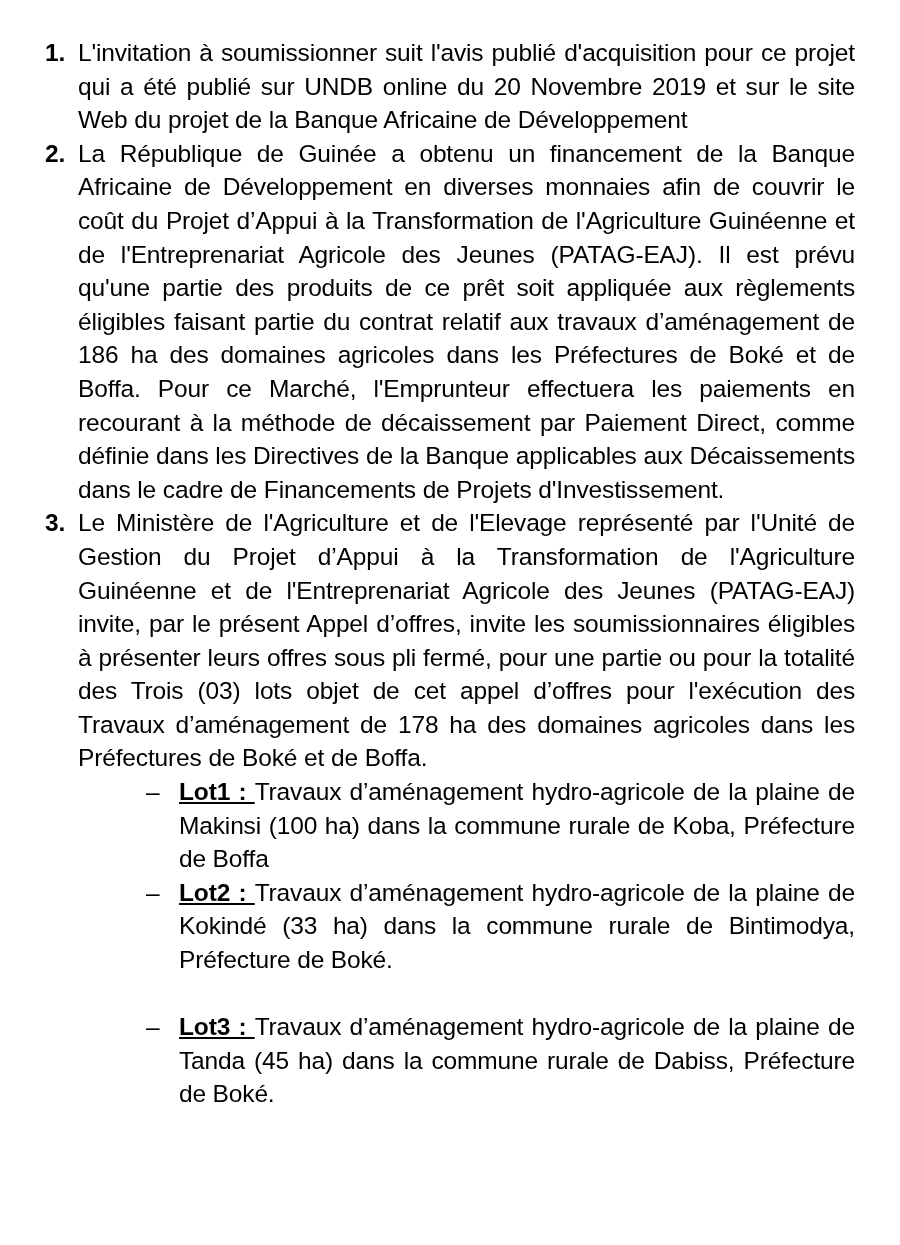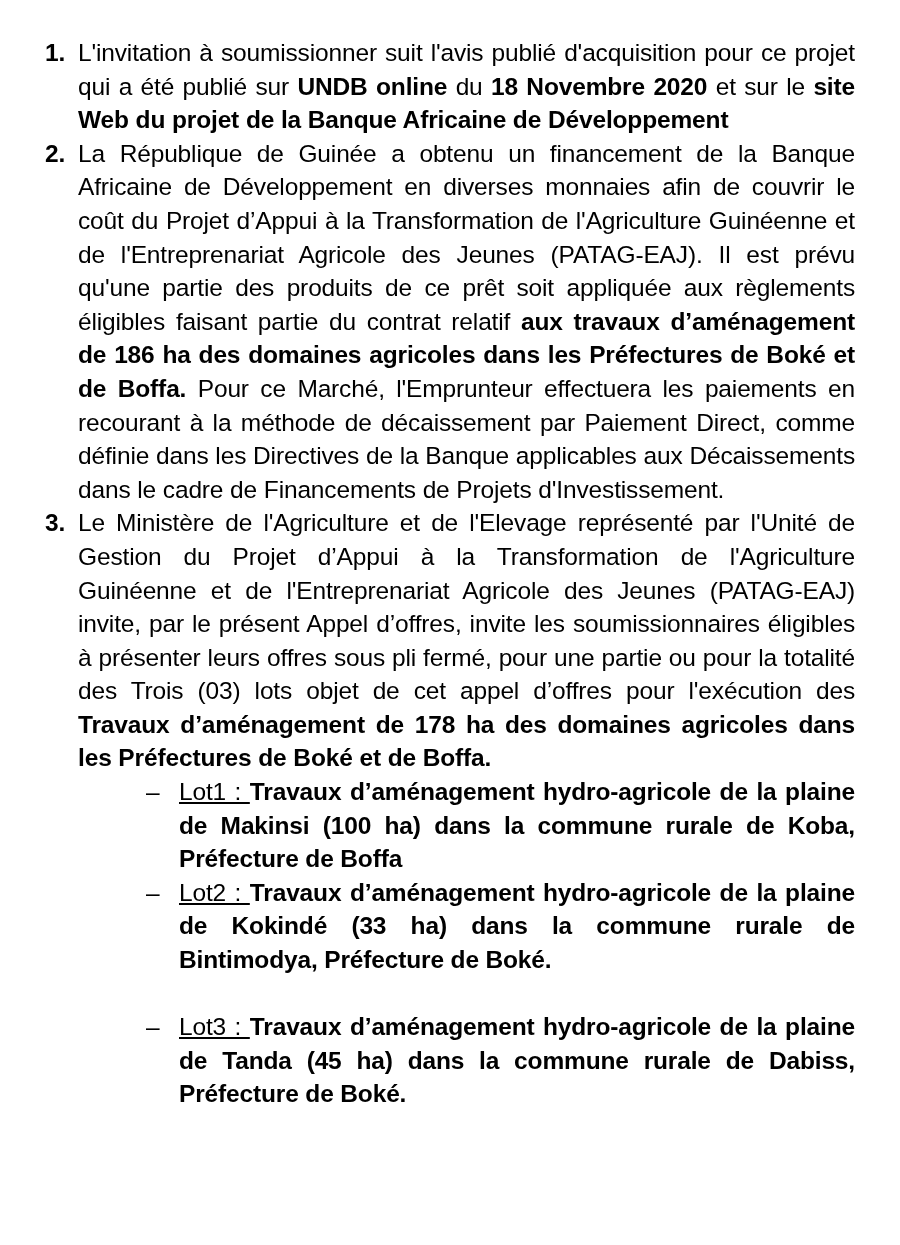--- a/index.html
+++ b/index.html
@@ -83,33 +83,33 @@
     line-height: 33.6px;
   }
   li.lot-item.spaced-before {
     margin-top: 33.6px;
   }
   .lot-body {
     display: block;
   }
   
   .run { }
-  .run.b { font-weight: bold; }
-  .run.bu { font-weight: normal; text-decoration: underline; text-underline-offset: 2px; }
+  .run.b { font-weight: normal; }
+  .run.bu { font-weight: bold; text-decoration: underline; text-underline-offset: 2px; }
 </style>
 </head>
 <body>
 
 <div class="page">
   <div class="doc-body">
 
     <ol class="clause-list">
       <li class="clause">
         <span class="clause-num">1.</span>
-        <span class="clause-text"><span class="run">L'invitation à soumissionner suit l'avis publié d'acquisition pour ce projet qui a été publié sur </span><span class="run b">UNDB online</span><span class="run"> du </span><span class="run b">18 Novembre 2020</span><span class="run"> et sur le </span><span class="run b">site Web du projet de la Banque Africaine de Développement</span></span>
+        <span class="clause-text"><span class="run">L'invitation à soumissionner suit l'avis publié d'acquisition pour ce projet qui a été publié sur </span><span class="run b">UNDB online</span><span class="run"> du </span><span class="run b">20 Novembre 2019</span><span class="run"> et sur le </span><span class="run b">site Web du projet de la Banque Africaine de Développement</span></span>
       </li>
       <li class="clause">
         <span class="clause-num">2.</span>
         <span class="clause-text"><span class="run">La République de Guinée a obtenu un financement de la Banque Africaine de Développement en diverses monnaies afin de couvrir le coût du Projet d’Appui à la Transformation de l'Agriculture Guinéenne et de l'Entreprenariat Agricole des Jeunes (PATAG-EAJ). Il est prévu qu'une partie des produits de ce prêt soit appliquée aux règlements éligibles faisant partie du contrat relatif </span><span class="run b">aux travaux d’aménagement de 186 ha des domaines agricoles dans les Préfectures de Boké et de Boffa.</span><span class="run"> Pour ce Marché, l'Emprunteur effectuera les paiements en recourant à la méthode de décaissement par Paiement Direct, comme définie dans les Directives de la Banque applicables aux Décaissements dans le cadre de Financements de Projets d'Investissement.</span></span>
       </li>
       <li class="clause">
         <span class="clause-num">3.</span>
         <span class="clause-text"><span class="run">Le Ministère de l'Agriculture et de l'Elevage représenté par l'Unité de Gestion du Projet d’Appui à la Transformation de l'Agriculture Guinéenne et de l'Entreprenariat Agricole des Jeunes (PATAG-EAJ) invite, par le présent Appel d’offres, invite les soumissionnaires éligibles à présenter leurs offres sous pli fermé, pour une partie ou pour la totalité des Trois (03) lots objet de cet appel d’offres pour l'exécution des </span><span class="run b">Travaux d’aménagement de 178 ha des domaines agricoles dans les Préfectures de Boké et de Boffa.</span></span>
       </li>
     </ol>

